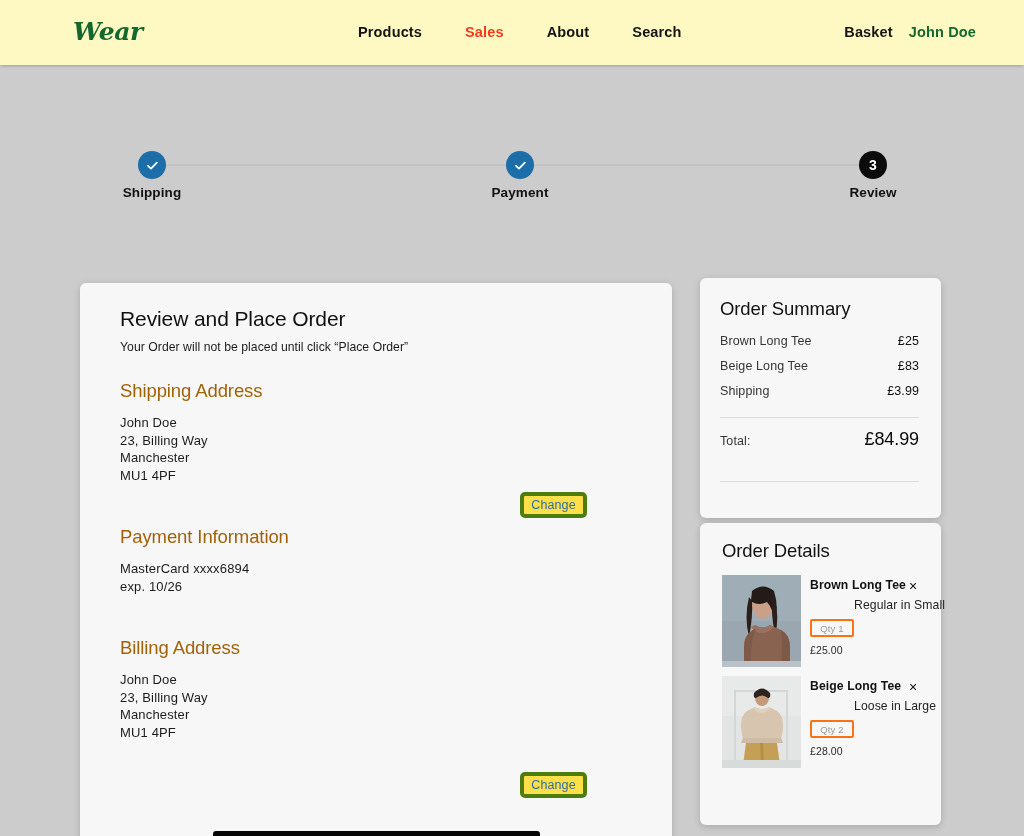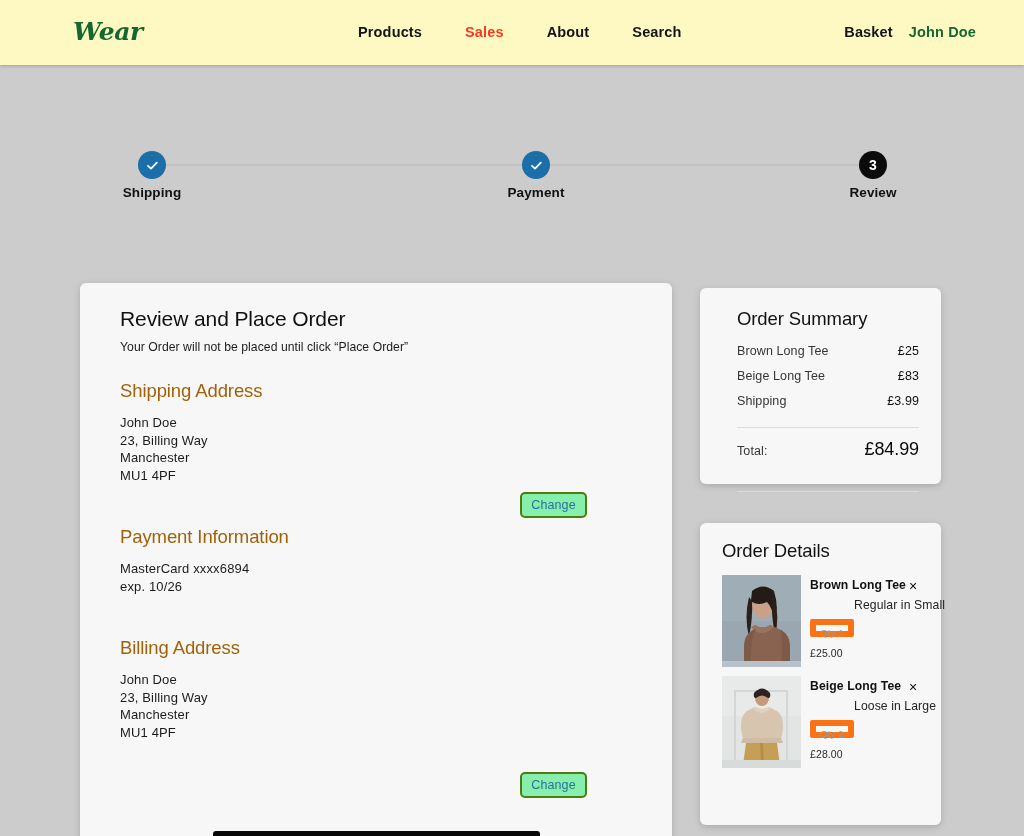--- a/index.html
+++ b/index.html
@@ -106,21 +106,21 @@
     line-height: 1;
   }
   .step-label {
     margin-top: 6px;
     font-size: 13.5px;
     font-weight: 700;
     color: #111111;
     letter-spacing: 0.1px;
   }
   #step-shipping { left: 152px; }
-  #step-payment  { left: 536px; }
+  #step-payment  { left: 520px; }
   #step-review   { left: 873px; }
 
   
   .content {
     position: relative;
     width: 1024px;
     padding: 0;
   }
 
   .panel {
@@ -162,22 +162,22 @@
     font-size: 13px;
     color: #1c1c1c;
     line-height: 17.5px;
     letter-spacing: 0.15px;
   }
   .btn-change {
     position: absolute;
     right: 45px;
     width: 67px;
     height: 26px;
-    background: #86efac;
-    border: 2px solid #4d7c0f;
+    background: #fde047;
+    border: 4px solid #4d7c0f;
     border-radius: 5px;
     color: #2c6ea4;
     font-family: "Liberation Sans", sans-serif;
     font-size: 12.5px;
     letter-spacing: 0.1px;
     cursor: pointer;
     padding: 0;
   }
 
   #sec-shipping { margin-top: 26px; }
@@ -205,24 +205,24 @@
     font-size: 15.5px;
     font-weight: 700;
     letter-spacing: 0.45px;
     cursor: pointer;
   }
 
   
   .summary-panel {
     position: absolute;
     left: 700px;
-    top: 155px;
+    top: 145px;
     width: 241px;
-    height: 196px;
-    padding: 20px 22px 0 37px;
+    height: 240px;
+    padding: 20px 22px 0 20px;
   }
   .h-side {
     font-size: 18.5px;
     font-weight: 400;
     color: #111111;
     letter-spacing: -0.1px;
   }
   .sum-rows { margin-top: 14px; }
   .sum-row {
     display: flex;
@@ -304,21 +304,21 @@
     color: #232323;
     letter-spacing: 0.1px;
     margin-top: 6px;
     white-space: nowrap;
     margin-left: 44px;
   }
   .qty-box {
     margin-top: 7px;
     width: 44px;
     height: 18px;
-    border: 6px solid #f97316;
+    border: 2px solid #f97316;
     border-radius: 2px;
     background: #f7f7f7;
     color: #9a9a9a;
     font-family: "Liberation Sans", sans-serif;
     font-size: 9.5px;
     letter-spacing: 0.2px;
     text-align: center;
     line-height: 16px;
     cursor: pointer;
     padding: 0;

